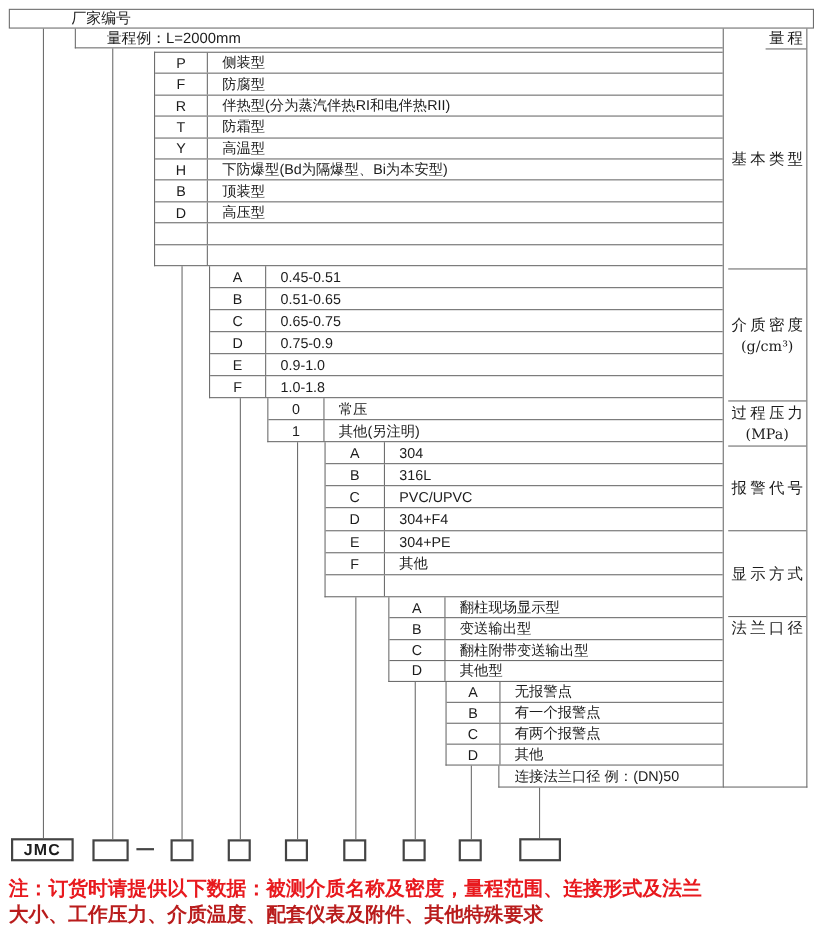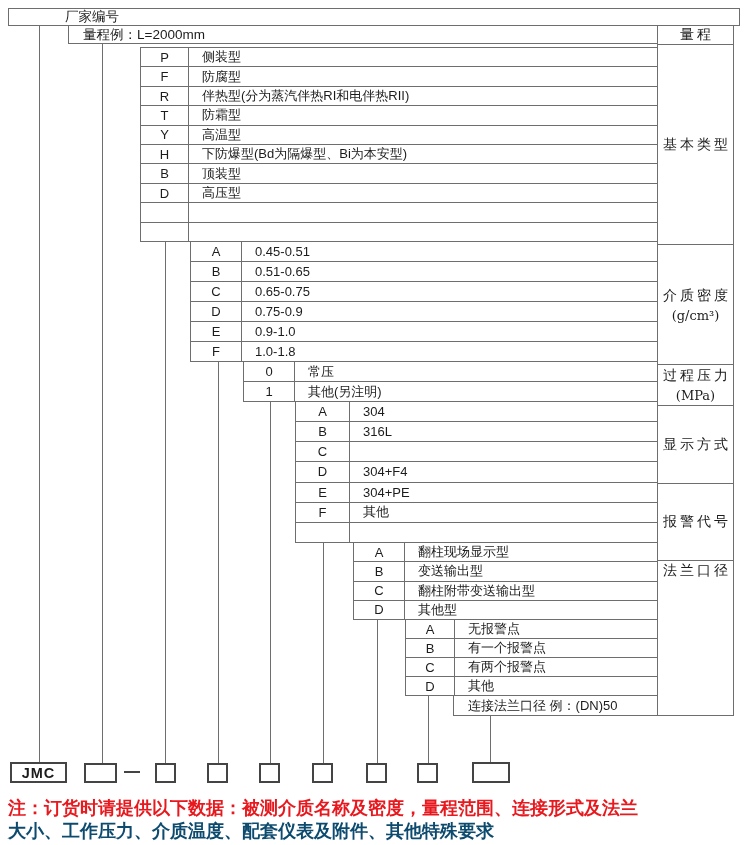--- a/index.html
+++ b/index.html
@@ -38,45 +38,45 @@
   .note{font-size:18px;font-weight:bold;line-height:23px;white-space:nowrap;}
 </style>
 </head>
 <body>
 
 <div id="page">
 
   <div class="abs hrow" id="row1" style="left:8px;top:8px;width:732px;height:18px;padding-left:56px;">
     <span>厂家编号</span>
   </div>
-  <div class="abs hrow" id="row2" style="left:68px;top:26px;width:589px;height:18px;padding-left:14px;border-top:none;border-right:none;">
+  <div class="abs hrow" id="row2" style="left:68px;top:26px;width:589px;height:18px;padding-left:28px;border-top:none;border-right:none;">
     <span>量程例：L=2000mm</span>
   </div>
 
-  <div class="abs" id="sidecol" style="left:657px;top:26px;width:77px;height:690px;">
+  <div class="abs" id="sidecol" style="left:657px;top:26px;width:77px;height:690px;align-items:flex-end;">
     <div class="scell" style="height:18px;">
         <span>量程</span>
       </div>
     <div class="scell" style="height:199px;">
         <span>基本类型</span>
       </div>
     <div class="scell" style="height:119px;">
       <span>介质密度</span>
         <span class="unit">(g/cm³)</span>
     </div>
     <div class="scell" style="height:40px;">
       <span>过程压力</span>
         <span class="unit">(MPa)</span>
     </div>
+    <div class="scell" style="height:76px;">
+        <span>报警代号</span>
+      </div>
     <div class="scell" style="height:77px;">
         <span>显示方式</span>
       </div>
-    <div class="scell" style="height:76px;">
-        <span>报警代号</span>
-      </div>
     <div class="scell" style="height:20px;">
         <span>法兰口径</span>
       </div>
   </div>
 
   <div class="abs sec" style="left:140px;top:47px;width:517px;height:195px;">
     <div class="row">
         <div class="code" style="width:47px;">P</div>
         <div class="desc">侧装型</div>
       </div>
@@ -160,20 +160,21 @@
     <div class="row">
         <div class="code" style="width:53px;">A</div>
         <div class="desc">304</div>
       </div>
     <div class="row">
         <div class="code" style="width:53px;">B</div>
         <div class="desc">316L</div>
       </div>
     <div class="row">
         <div class="code" style="width:53px;">C</div>
+        <div class="desc">PVC/UPVC</div>
       </div>
     <div class="row">
         <div class="code" style="width:53px;">D</div>
         <div class="desc">304+F4</div>
       </div>
     <div class="row">
         <div class="code" style="width:53px;">E</div>
         <div class="desc">304+PE</div>
       </div>
     <div class="row">
@@ -249,17 +250,17 @@
   <div class="abs cbox" style="left:207px;top:763px;width:21px;height:20px;"></div>
   <div class="abs cbox" style="left:259px;top:763px;width:21px;height:20px;"></div>
   <div class="abs cbox" style="left:312px;top:763px;width:21px;height:20px;"></div>
   <div class="abs cbox" style="left:366px;top:763px;width:21px;height:20px;"></div>
   <div class="abs cbox" style="left:417px;top:763px;width:21px;height:20px;"></div>
   <div class="abs cbox" style="left:472px;top:762px;width:38px;height:21px;"></div>
 
   <div class="abs note" style="left:8px;top:797px;color:#e8191e;">
     <span>注：订货时请提供以下数据：被测介质名称及密度，量程范围、连接形式及法兰</span>
   </div>
-  <div class="abs note" style="left:8px;top:820px;color:#0c4a6e;">
+  <div class="abs note" style="left:8px;top:820px;color:#b91c1c;">
     <span>大小、工作压力、介质温度、配套仪表及附件、其他特殊要求</span>
   </div>
 
 </div>
 
 </body></html>

